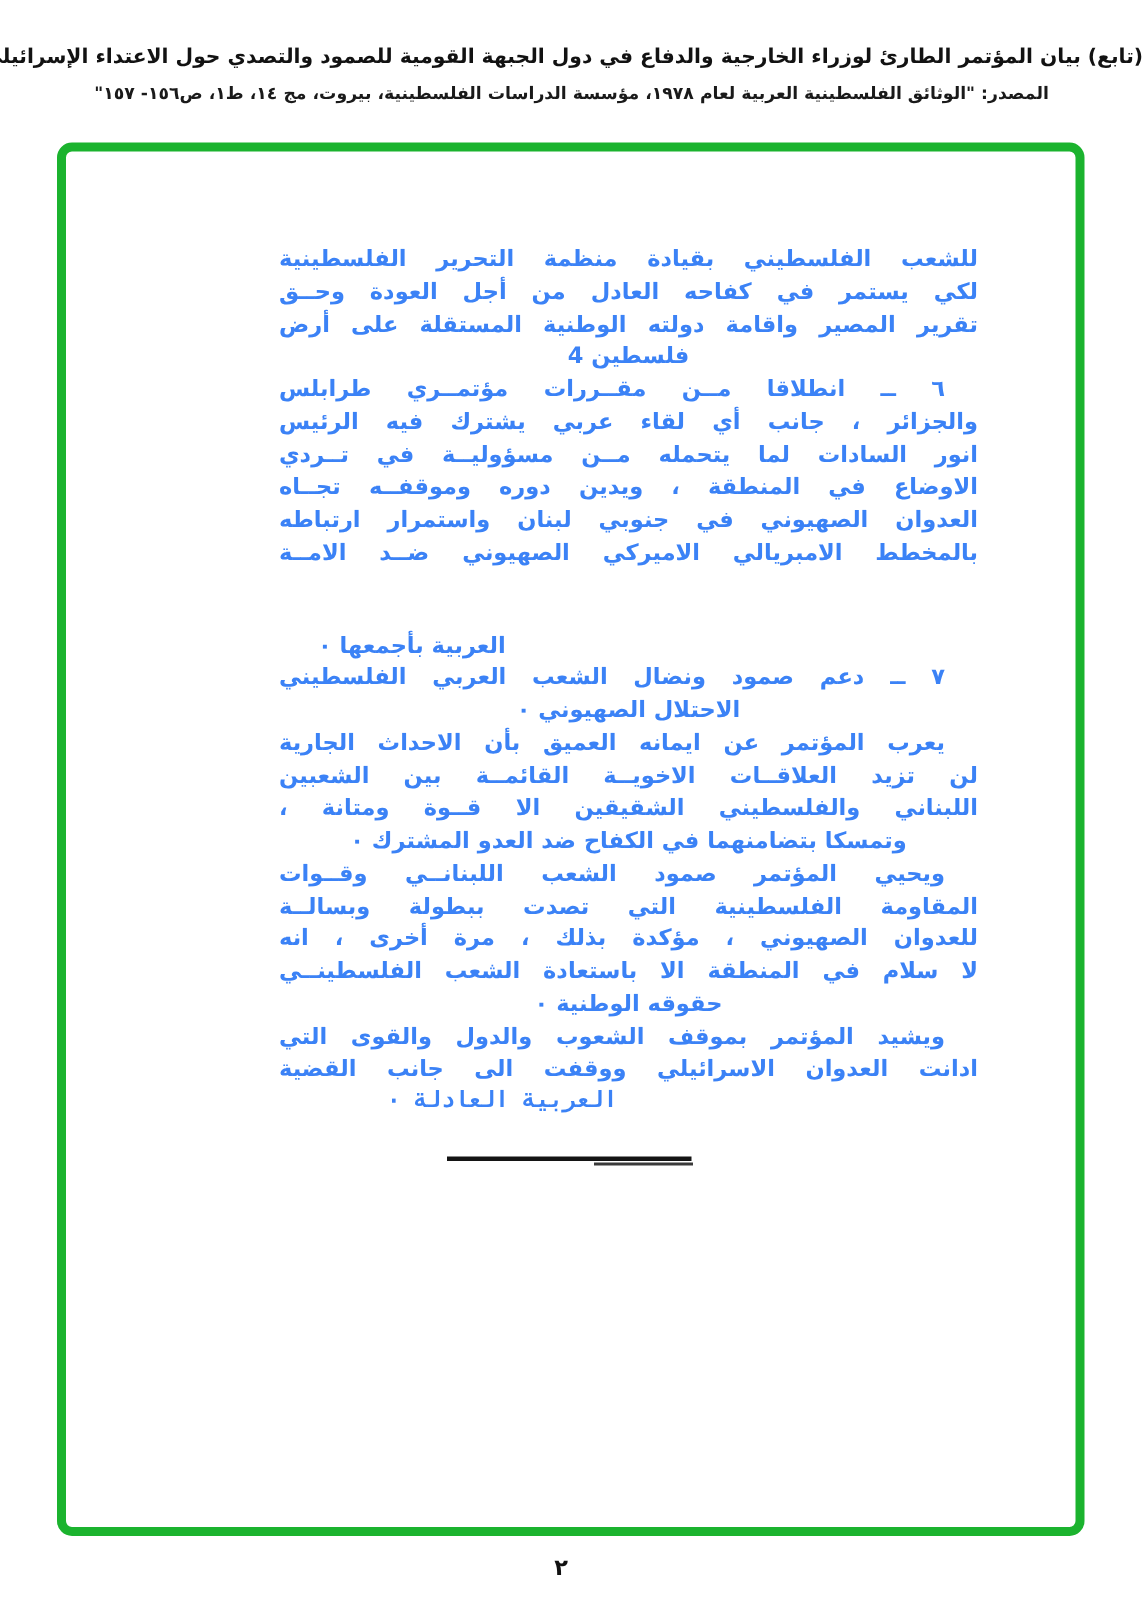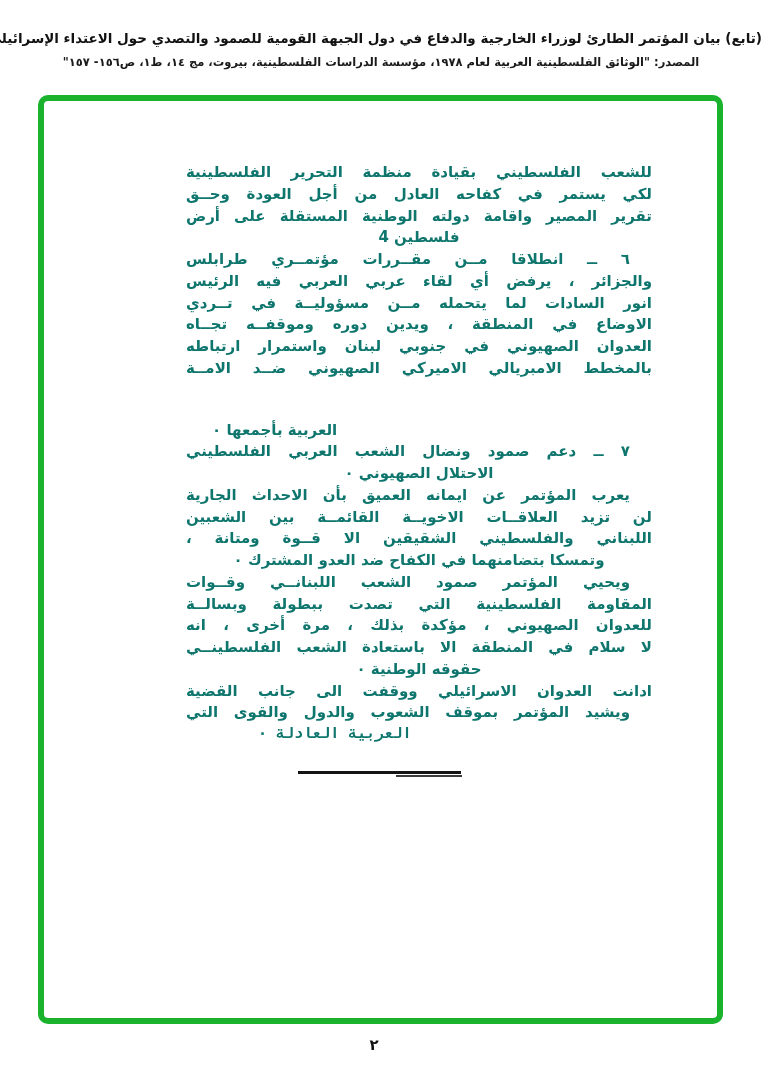--- a/index.html
+++ b/index.html
@@ -39,21 +39,21 @@
     border: 6px solid #1bb32e;
     border-radius: 10px;
     background: transparent;
   }
   
   .text-col {
     position: absolute;
     left: 186px; top: 162px;
     width: 466px;
     direction: rtl;
-    color: #0f766e;
+    color: #3b82f6;
   }
   .ln {
     height: 21.75px;
     line-height: 21.75px;
     font-size: 15px;
     font-weight: bold;
     white-space: normal;
     overflow: visible;
   }
   .ln.j  { text-align: justify; text-align-last: justify; }
@@ -95,38 +95,38 @@
 </div>
 
 <div class="green-box" style="border-color: rgb(27, 179, 46);"></div>
 
 <div class="text-col">
     <div class="ln j">للشعب الفلسطيني بقيادة منظمة التحرير الفلسطينية</div>
     <div class="ln j">لكي يستمر في كفاحه العادل من أجل العودة وحــق</div>
     <div class="ln j">تقرير المصير واقامة دولته الوطنية المستقلة على أرض</div>
     <div class="ln c">فلسطين 4</div>
     <div class="ln j jf">٦ ــ انطلاقا مــن مقــررات مؤتمــري طرابلس</div>
-    <div class="ln j">والجزائر ، يرفض أي لقاء عربي العربي فيه الرئيس</div>
+    <div class="ln j">والجزائر ، جانب أي لقاء عربي يشترك فيه الرئيس</div>
     <div class="ln j">انور السادات لما يتحمله مــن مسؤوليــة في تــردي</div>
     <div class="ln j">الاوضاع في المنطقة ، ويدين دوره وموقفــه تجــاه</div>
     <div class="ln j">العدوان الصهيوني في جنوبي لبنان واستمرار ارتباطه</div>
     <div class="ln j">بالمخطط الامبريالي الاميركي الصهيوني ضــد الامــة</div>
     <div class="ln l1">العربية بأجمعها ٠</div>
     <div class="ln j jf">٧ ــ دعم صمود ونضال الشعب العربي الفلسطيني</div>
     <div class="ln c">الاحتلال الصهيوني ٠</div>
     <div class="ln j jf">يعرب المؤتمر عن ايمانه العميق بأن الاحداث الجارية</div>
     <div class="ln j">لن تزيد العلاقــات الاخويــة القائمــة بين الشعبين</div>
     <div class="ln j">اللبناني والفلسطيني الشقيقين الا قــوة ومتانة ،</div>
     <div class="ln c">وتمسكا بتضامنهما في الكفاح ضد العدو المشترك ٠</div>
     <div class="ln j jf">ويحيي المؤتمر صمود الشعب اللبنانــي وقــوات</div>
     <div class="ln j">المقاومة الفلسطينية التي تصدت ببطولة وبسالــة</div>
     <div class="ln j">للعدوان الصهيوني ، مؤكدة بذلك ، مرة أخرى ، انه</div>
     <div class="ln j">لا سلام في المنطقة الا باستعادة الشعب الفلسطينــي</div>
     <div class="ln l0">حقوقه الوطنية ٠</div>
+    <div class="ln j jf">ويشيد المؤتمر بموقف الشعوب والدول والقوى التي</div>
     <div class="ln j">ادانت العدوان الاسرائيلي ووقفت الى جانب القضية</div>
-    <div class="ln j jf">ويشيد المؤتمر بموقف الشعوب والدول والقوى التي</div>
     <div class="ln l2">العربية العادلة ٠</div>
   </div>
 
 <div class="divider"></div>
 <div class="divider-tail"></div>
 
 <div class="pageno">٢</div>
 
 </body></html>

